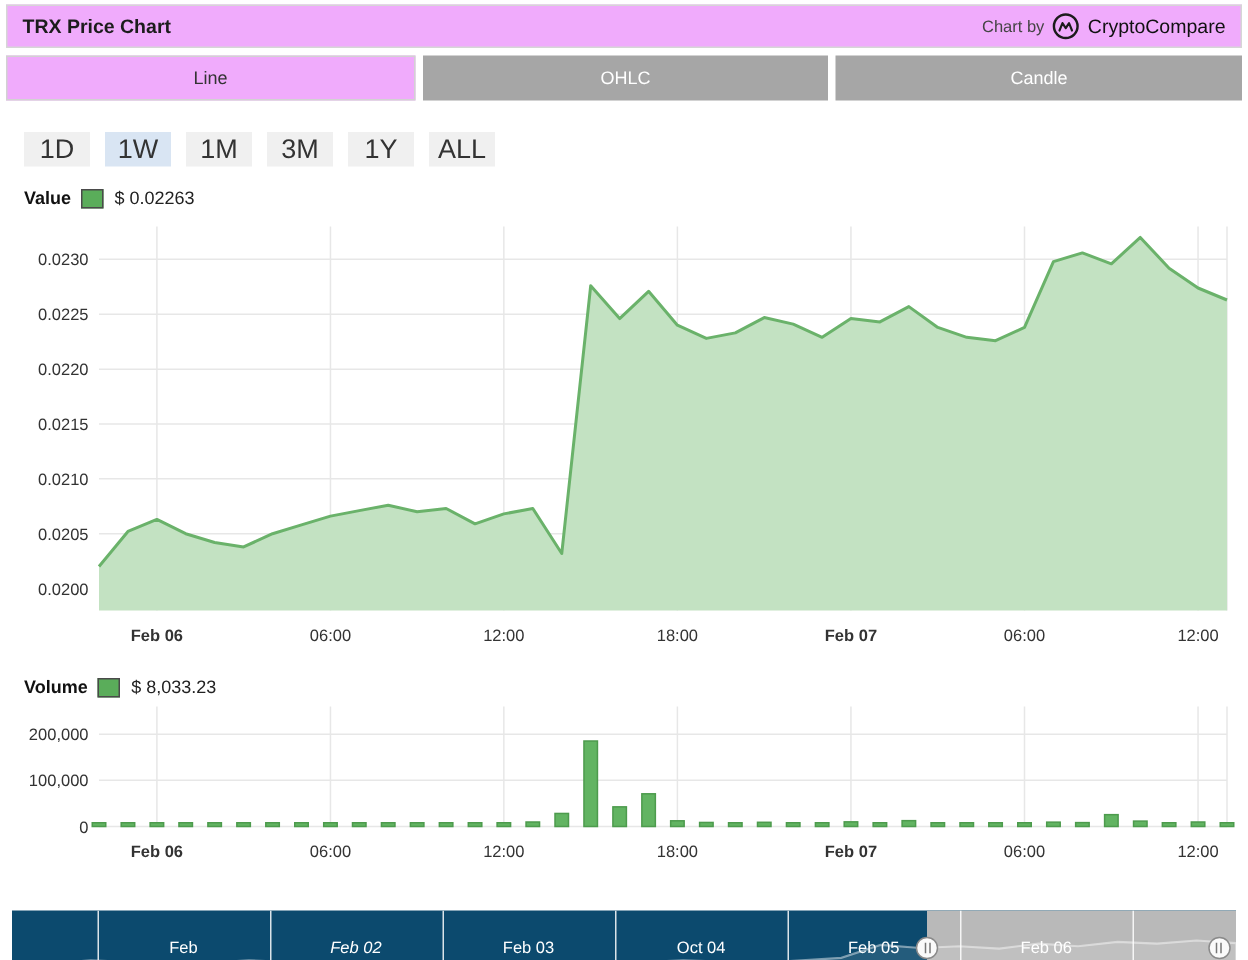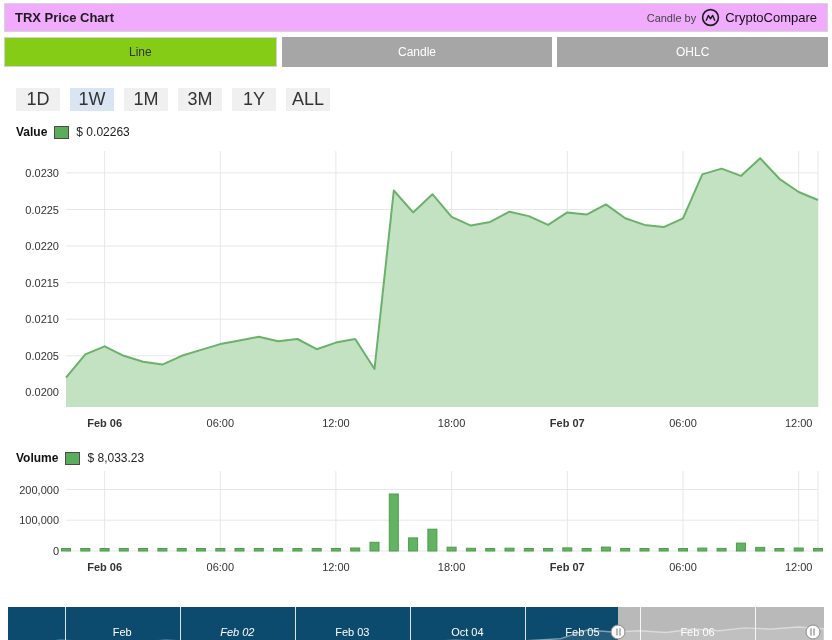--- a/index.html
+++ b/index.html
@@ -9,21 +9,21 @@
   .widget{padding:3px 4px}
   .hdr{height:29px;background:#f0abfc;border:1px solid #d6d6d6;display:flex;
        align-items:center;justify-content:space-between;padding:0 10px}
   .hdr-title{font-size:13px;font-weight:bold;color:#1c1c1c}
   .brand{display:flex;align-items:center;gap:5px;cursor:pointer}
   .brand .by{font-size:11px;color:#444}
   .brand .name{font-size:13px;font-weight:normal;color:#111}
   .tabs{display:flex;gap:5px;margin-top:5px}
   .tab{flex:1;height:30px;display:flex;align-items:center;justify-content:center;
        font-size:12px;background:#a6a6a6;color:#fff;cursor:pointer}
-  .tab.active{background:#84cc16;color:#333;border:1px solid #d2d2d2}
+  .tab.active{background:#f0abfc;color:#333;border:1px solid #d2d2d2}
   .ranges{display:flex;gap:10px;margin:21px 0 0 12px}
   .rbtn{min-width:44px;height:23px;display:flex;align-items:center;justify-content:center;
         font-size:18px;background:#f0f0f0;color:#333;cursor:pointer}
   .legend{display:flex;align-items:center;gap:7px;margin:14px 0 2px 12px;font-size:12px}
   .legend .lbl{font-weight:bold;color:#111}
   .swatch{width:15px;height:13px;border:1px solid #4a4a4a;display:inline-block;cursor:pointer}
   .chart{margin:0 4px;position:relative}
   #price-chart{height:296px}
   #volume-chart{height:112px;margin-top:2px}
   .axis-label{font-size:11px;fill:#333;font-family:"Liberation Sans",sans-serif}
@@ -40,35 +40,35 @@
   .nav-handle i{width:1px;height:7px;background:#777;display:block}
 </style>
 </head>
 <body>
 
 <div class="widget">
 
   <div class="hdr">
     <div class="hdr-title">TRX Price Chart</div>
     <div class="brand">
-      <span class="by">Candle by</span>
+      <span class="by">Chart by</span>
       <span style="display:flex">
         <svg width="19" height="19" viewBox="0 0 20 20">
           <circle cx="10" cy="10" r="8.3" fill="none" stroke="#1c1c1c" stroke-width="1.7"></circle>
           <path d="M5.6 13 L7.7 7.8 L10 11.3 L12.3 7.8 L14.4 13" fill="none" stroke="#1c1c1c" stroke-width="1.5" stroke-linejoin="round" stroke-linecap="round"></path>
         </svg>
       </span>
       <span class="name">CryptoCompare</span>
     </div>
   </div>
 
   <div class="tabs">
     <div class="tab active">Line</div>
+    <div class="tab">OHLC</div>
     <div class="tab">Candle</div>
-    <div class="tab">OHLC</div>
   </div>
 
   <div class="ranges">
     <div class="rbtn">1D</div>
     <div class="rbtn selected" style="background: rgb(217, 229, 243);">1W</div>
     <div class="rbtn">1M</div>
     <div class="rbtn">3M</div>
     <div class="rbtn">1Y</div>
     <div class="rbtn">ALL</div>
   </div>

